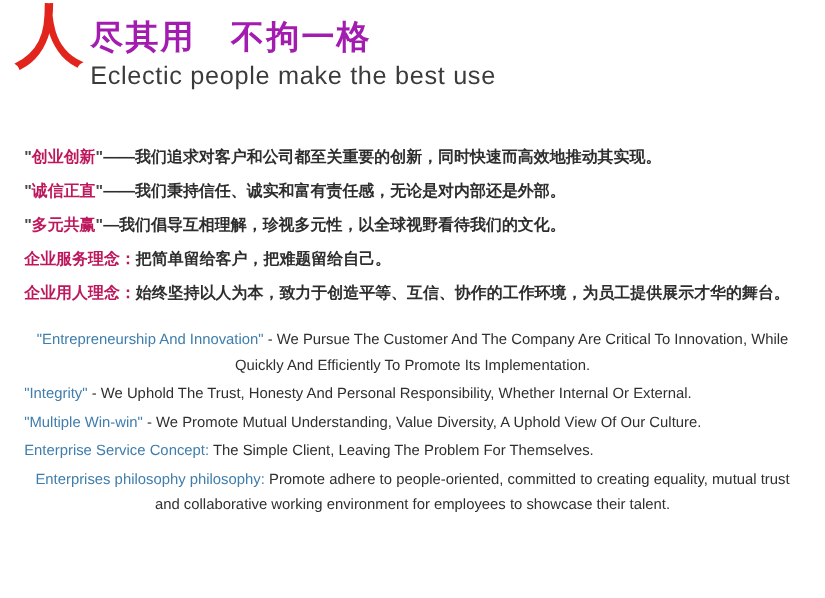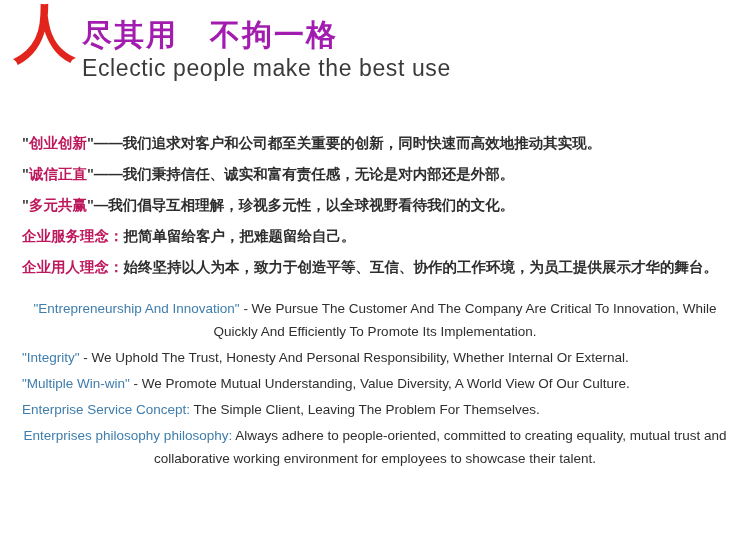--- a/index.html
+++ b/index.html
@@ -105,18 +105,18 @@
     <p class="cn-line"><span class="q">"</span><span class="term">创业创新</span><span class="q">"</span><span class="rest">——我们追求对客户和公司都至关重要的创新，同时快速而高效地推动其实现。</span></p>
     <p class="cn-line"><span class="q">"</span><span class="term">诚信正直</span><span class="q">"</span><span class="rest">——我们秉持信任、诚实和富有责任感，无论是对内部还是外部。</span></p>
     <p class="cn-line"><span class="q">"</span><span class="term">多元共赢</span><span class="q">"</span><span class="rest">—我们倡导互相理解，珍视多元性，以全球视野看待我们的文化。</span></p>
     <p class="cn-line"><span class="q"></span><span class="term">企业服务理念：</span><span class="q"></span><span class="rest">把简单留给客户，把难题留给自己。</span></p>
     <p class="cn-line"><span class="q"></span><span class="term">企业用人理念：</span><span class="q"></span><span class="rest">始终坚持以人为本，致力于创造平等、互信、协作的工作环境，为员工提供展示才华的舞台。</span></p>
   </div>
 
   <div class="en">
     <p class="en-line center"><span class="term">"Entrepreneurship And Innovation"</span><span class="rest"> - We Pursue The Customer And The Company Are Critical To Innovation, While Quickly And Efficiently To Promote Its Implementation.</span></p>
     <p class="en-line"><span class="term">"Integrity"</span><span class="rest"> - We Uphold The Trust, Honesty And Personal Responsibility, Whether Internal Or External.</span></p>
-    <p class="en-line"><span class="term">"Multiple Win-win"</span><span class="rest"> - We Promote Mutual Understanding, Value Diversity, A World View Of Our Culture.</span></p>
+    <p class="en-line"><span class="term">"Multiple Win-win"</span><span class="rest"> - We Promote Mutual Understanding, Value Diversity, A Uphold View Of Our Culture.</span></p>
     <p class="en-line"><span class="term">Enterprise Service Concept:</span><span class="rest"> The Simple Client, Leaving The Problem For Themselves.</span></p>
-    <p class="en-line center"><span class="term">Enterprises philosophy philosophy:</span><span class="rest"> Always adhere to people-oriented, committed to creating equality, mutual trust and collaborative working environment for employees to showcase their talent.</span></p>
+    <p class="en-line center"><span class="term">Enterprises philosophy philosophy:</span><span class="rest"> Promote adhere to people-oriented, committed to creating equality, mutual trust and collaborative working environment for employees to showcase their talent.</span></p>
   </div>
 
 </div>
 
 </body></html>

